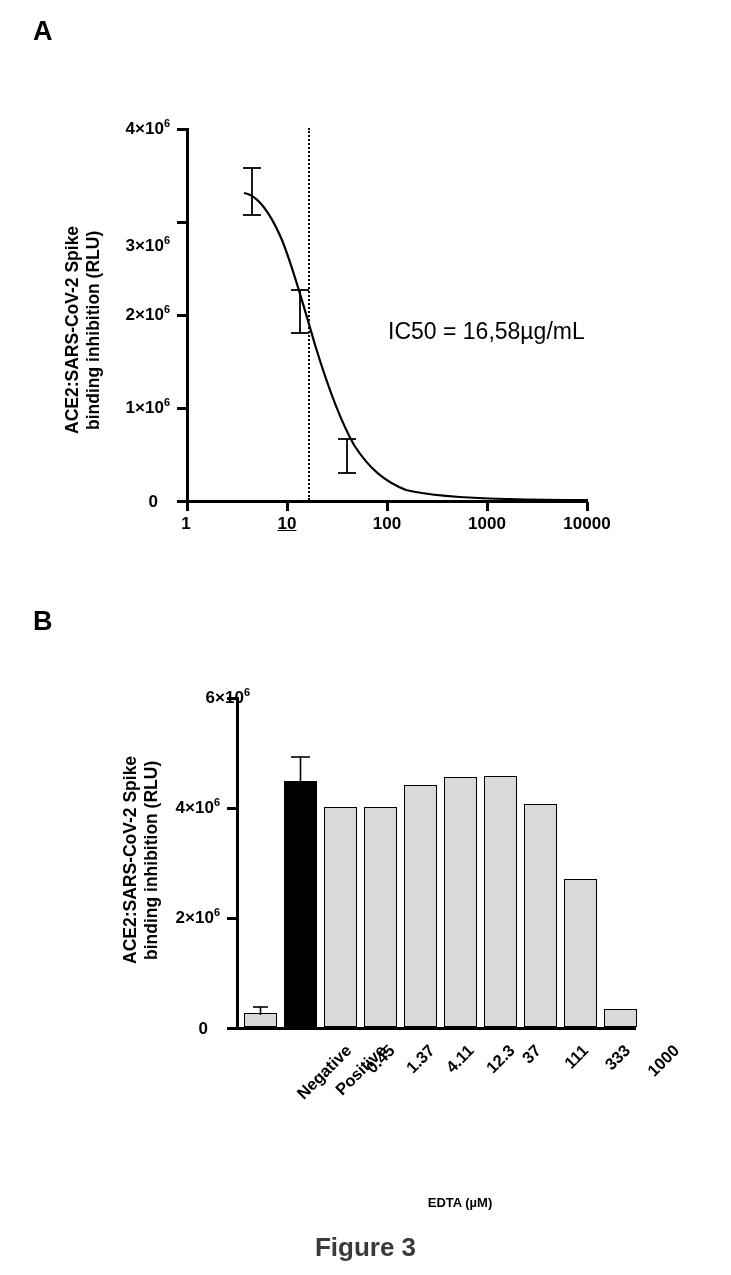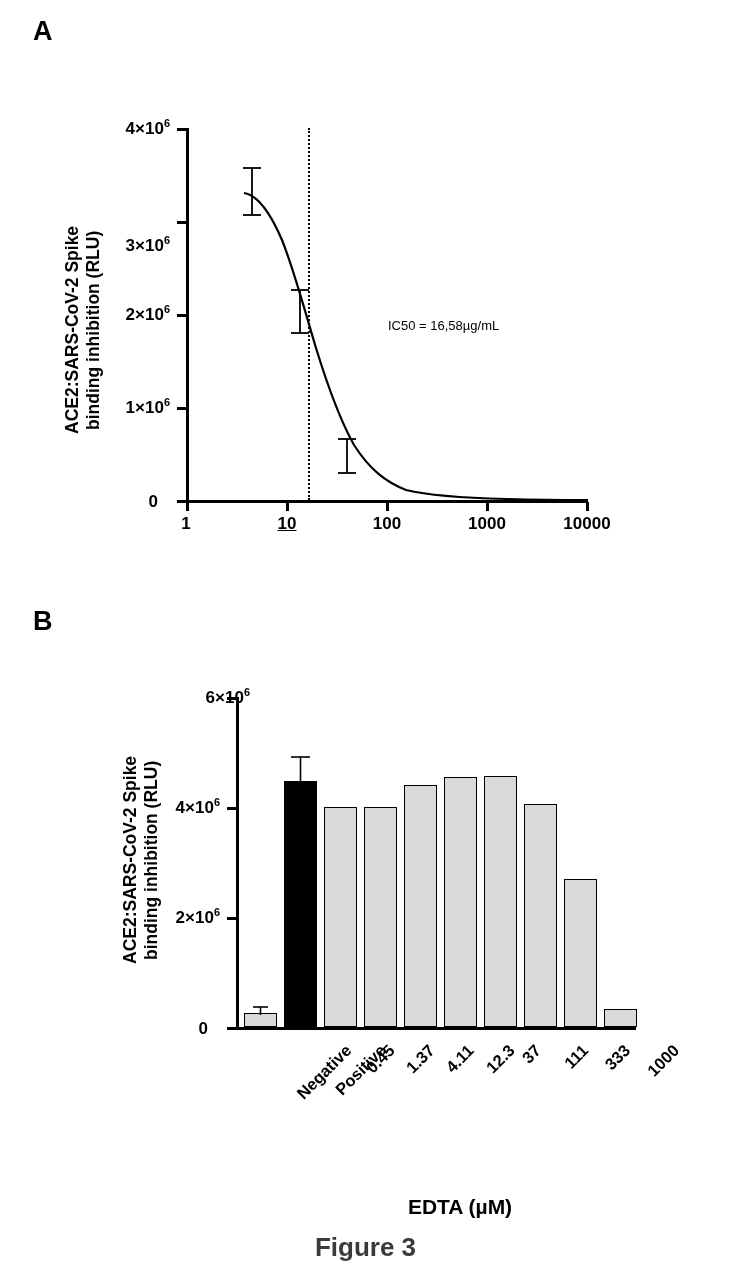--- a/index.html
+++ b/index.html
@@ -63,21 +63,21 @@
     position: absolute;
     left: 186px; top: 460px;
     width: 482px;
     text-align: center;
     font-size: 17.5px;
     font-weight: bold;
   }
   #a-annotation {
     position: absolute;
     left: 388px; top: 248px;
-    font-size: 13px;
+    font-size: 23px;
     white-space: nowrap;
   }
   .dotted-vline {
     position: absolute;
     border-left: 2px dotted #000;
   }
 
   
   #panel-b {
     position: absolute;
@@ -106,21 +106,21 @@
     transform: rotate(-45deg);
     transform-origin: right top;
     white-space: nowrap;
     text-align: right;
   }
   #b-xlabel {
     position: absolute;
     left: 236px; top: 540px;
     width: 448px;
     text-align: center;
-    font-size: 21px;
+    font-size: 13px;
     font-weight: bold;
   }
   #figure-caption {
     position: absolute;
     left: 0; top: 1232px;
     width: 731px;
     text-align: center;
     font-size: 26px;
     font-weight: bold;
     color: #3a3a3a;

